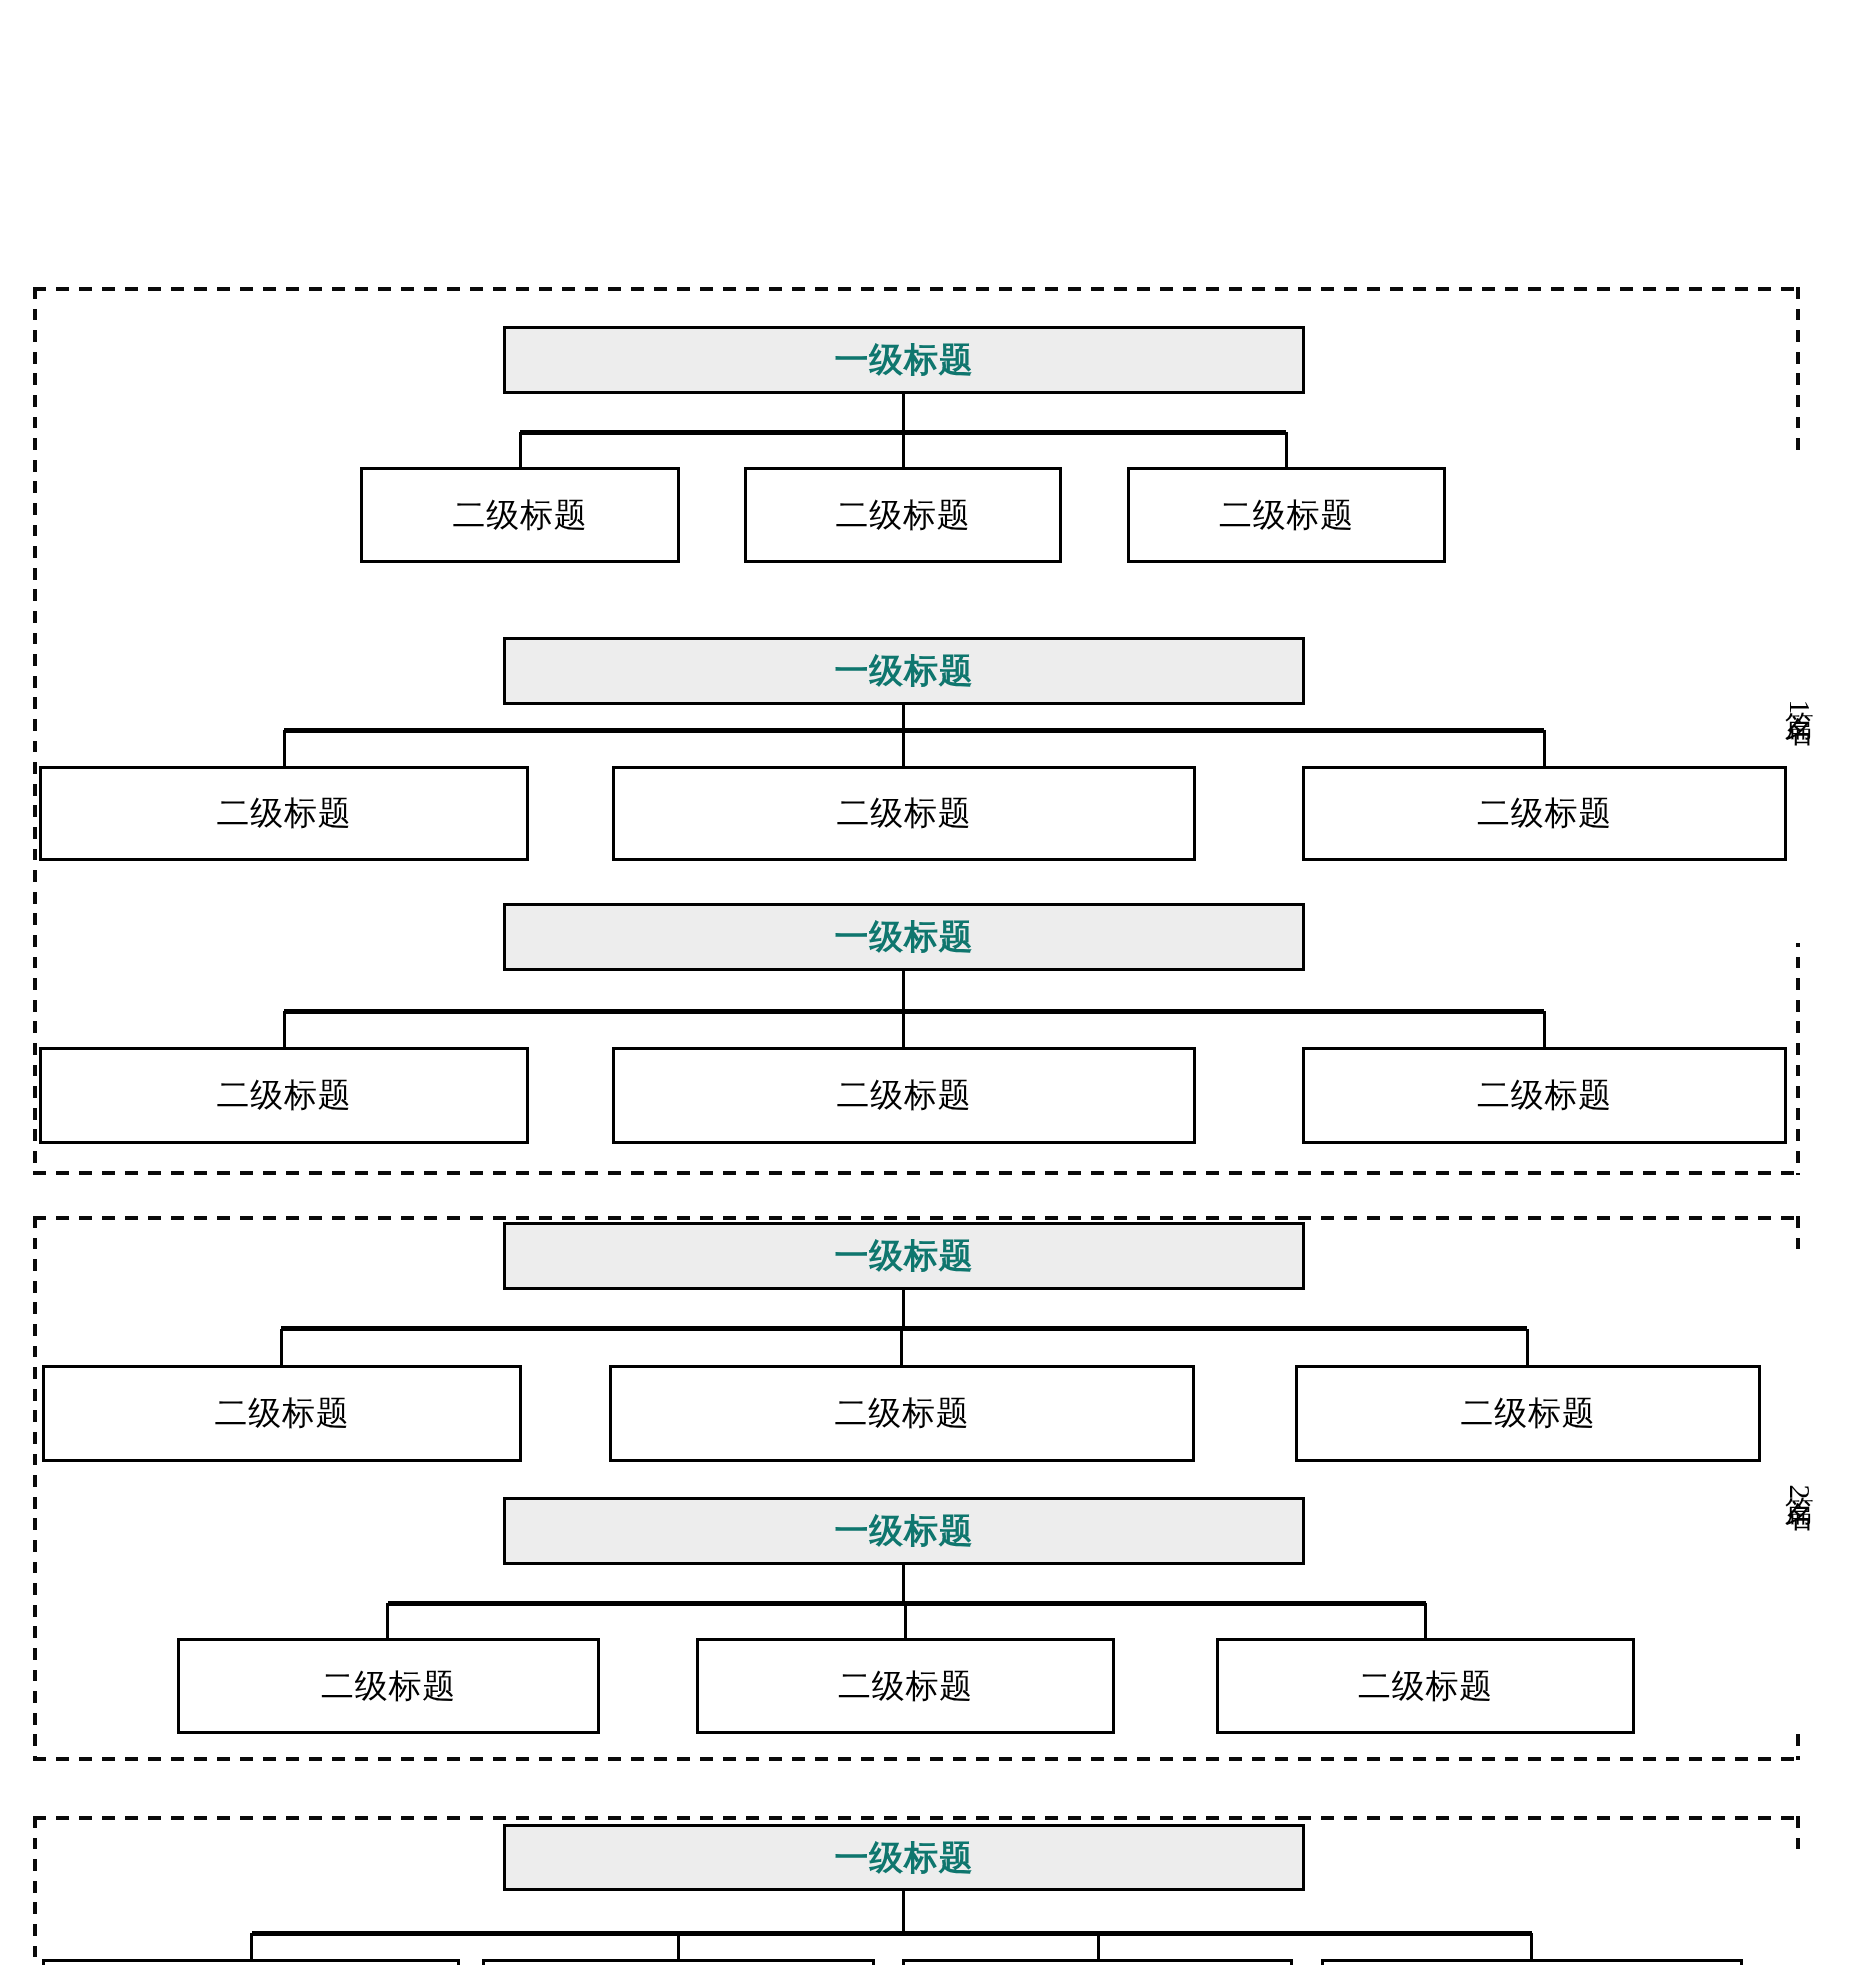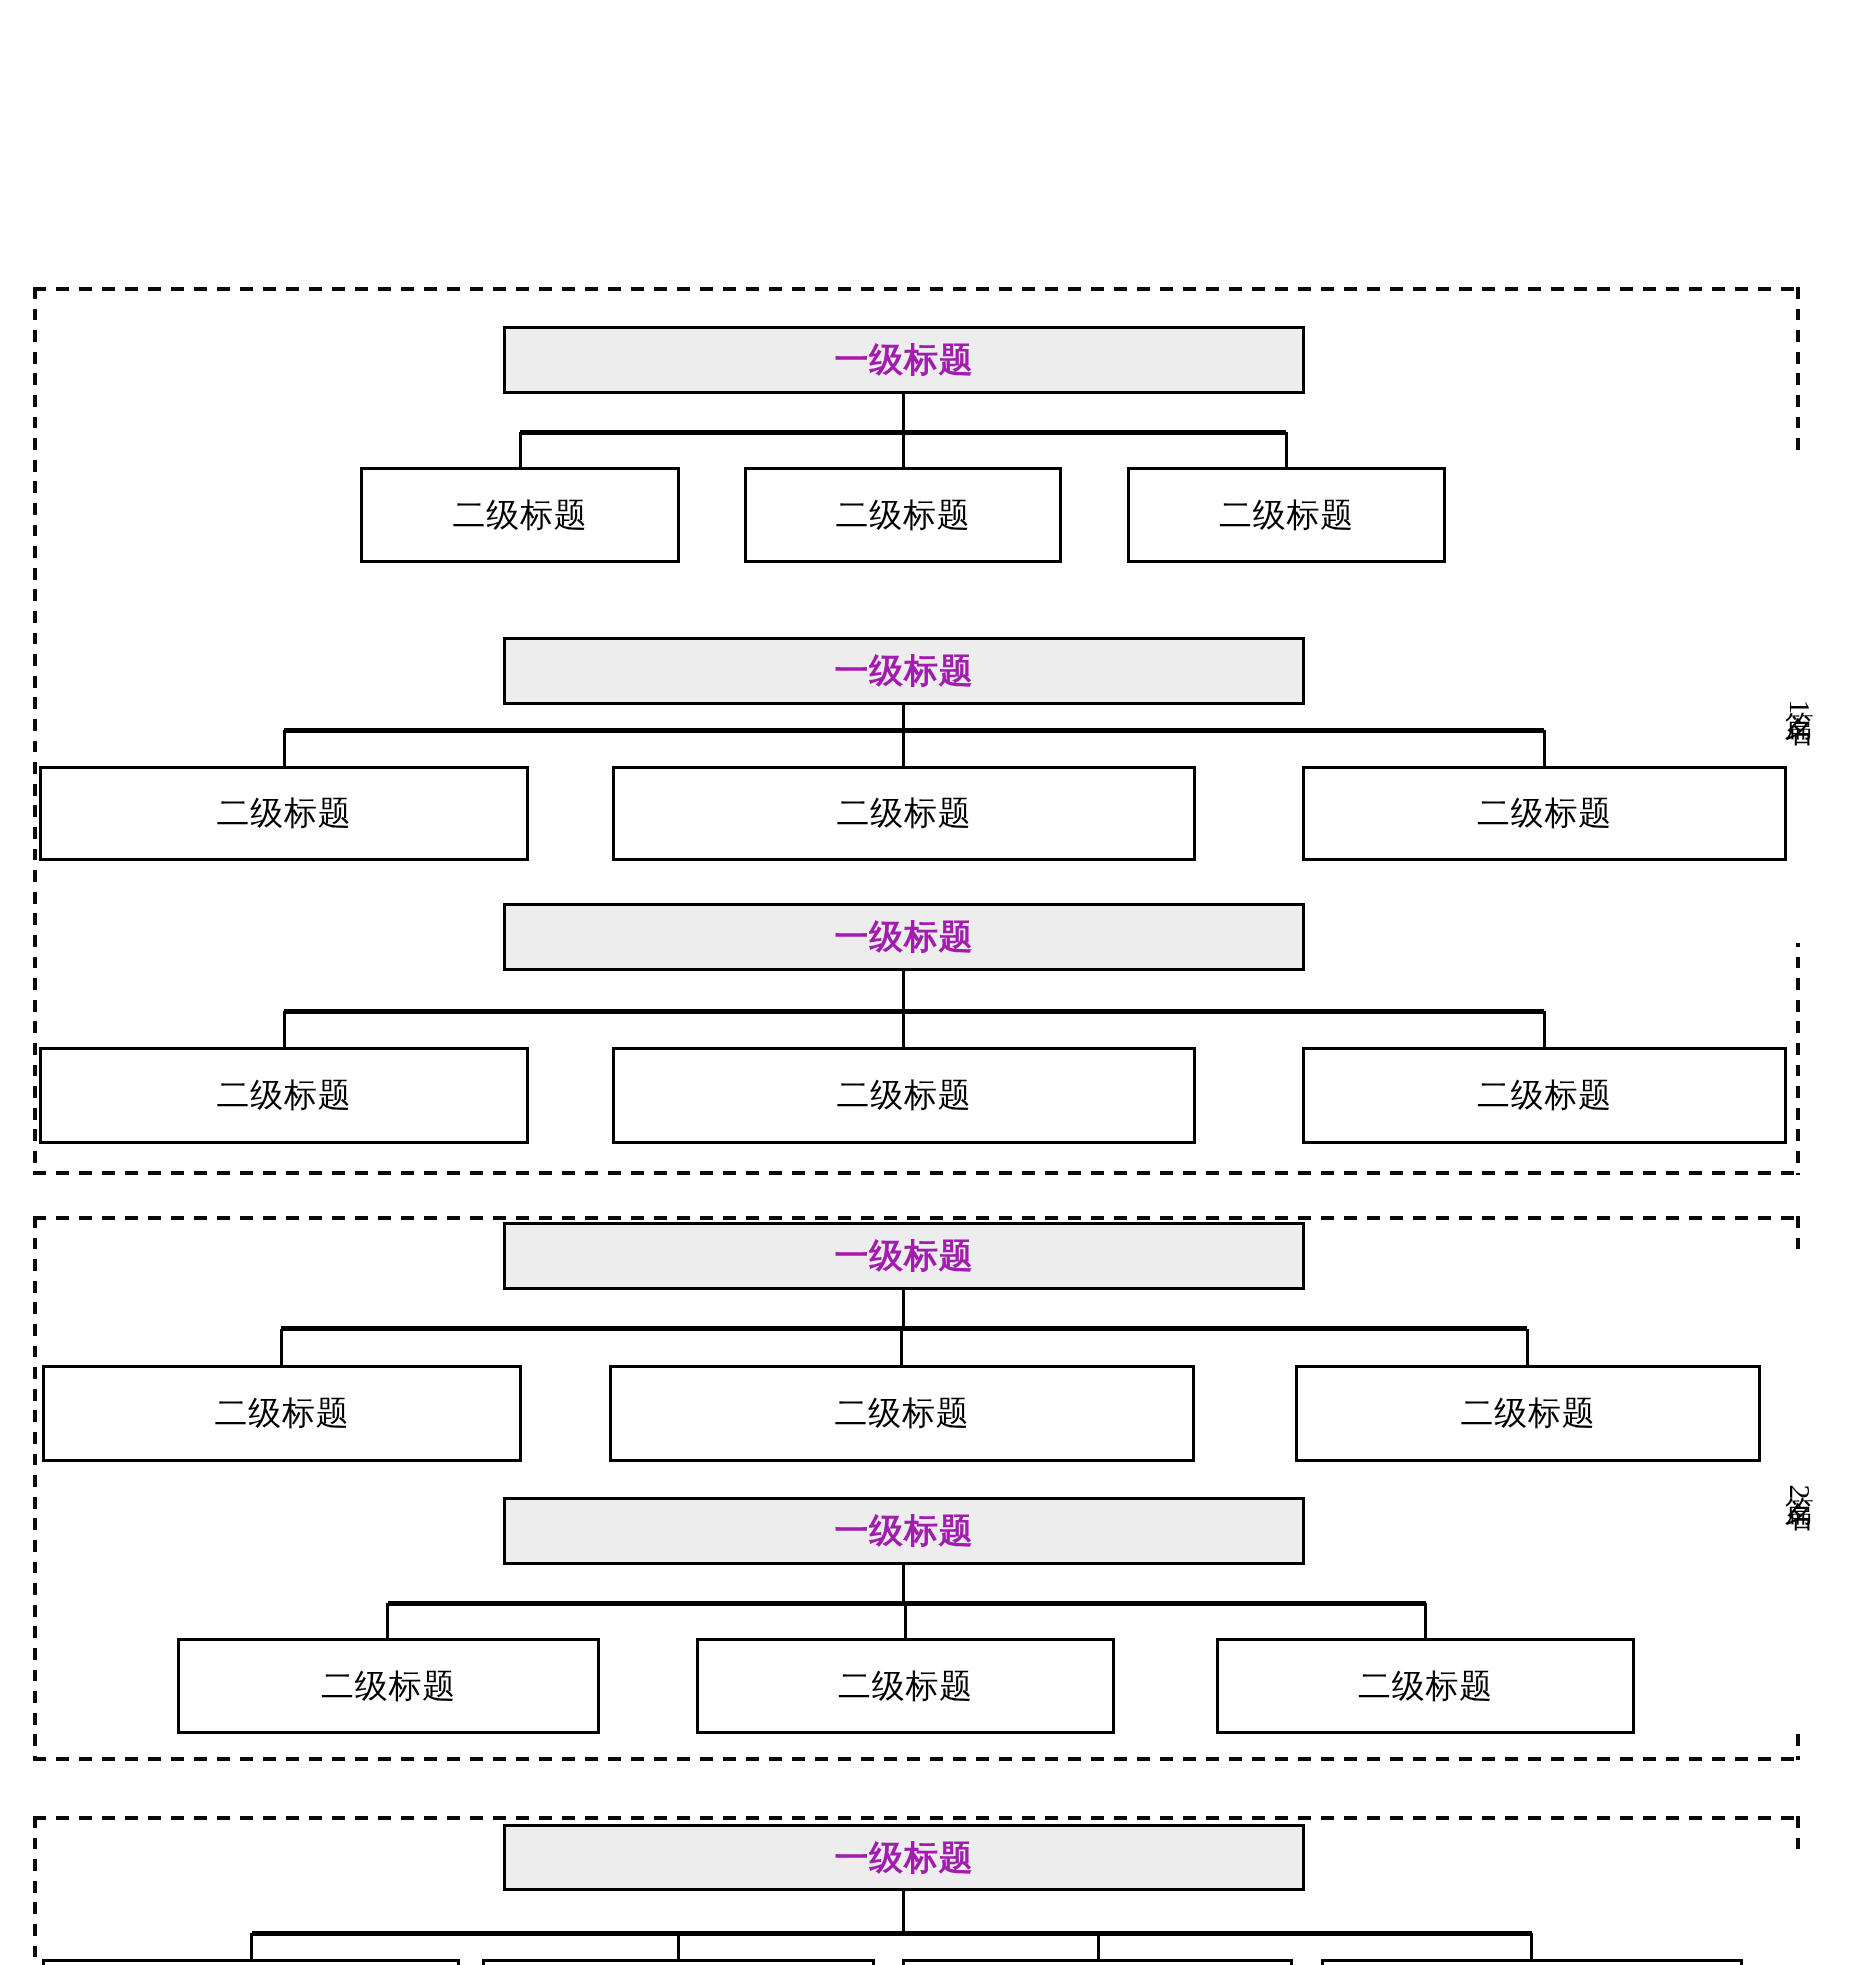--- a/index.html
+++ b/index.html
@@ -6,21 +6,21 @@
   .page{position:relative;width:1872px;height:2647px;background:#ffffff;overflow:hidden;
         font-family:"Liberation Serif", serif;}
   
   .hdash{position:absolute;height:3.9px;
          background:repeating-linear-gradient(90deg,#0a0a0a 0 12.6px,transparent 12.6px 23px);}
   .vdash{position:absolute;width:3.9px;
          background:repeating-linear-gradient(180deg,#0a0a0a 0 11.8px,transparent 11.8px 21.6px);}
   
   .lv1{position:absolute;box-sizing:border-box;background:#ededed;border:3.9px solid #000;
        display:flex;align-items:center;justify-content:center;
-       font-family:"Liberation Sans", sans-serif;font-weight:bold;font-size:34px;color:#a21caf;
+       font-family:"Liberation Sans", sans-serif;font-weight:bold;font-size:34px;color:#0f766e;
        letter-spacing:0.8px;}
   .lv2{position:absolute;box-sizing:border-box;background:#ffffff;border:3.5px solid #000;
        display:flex;align-items:center;justify-content:center;
        font-family:"Liberation Serif", serif;font-size:33px;color:#000;letter-spacing:0.8px;}
   
   .vline{position:absolute;width:3.1px;background:#000;}
   .hbus{position:absolute;height:4.7px;background:#000;}
   
   .gap{position:absolute;left:1784px;width:33px;background:#ffffff;}
   .plabel{position:absolute;left:1800px;transform:translate(-50%,-50%);

